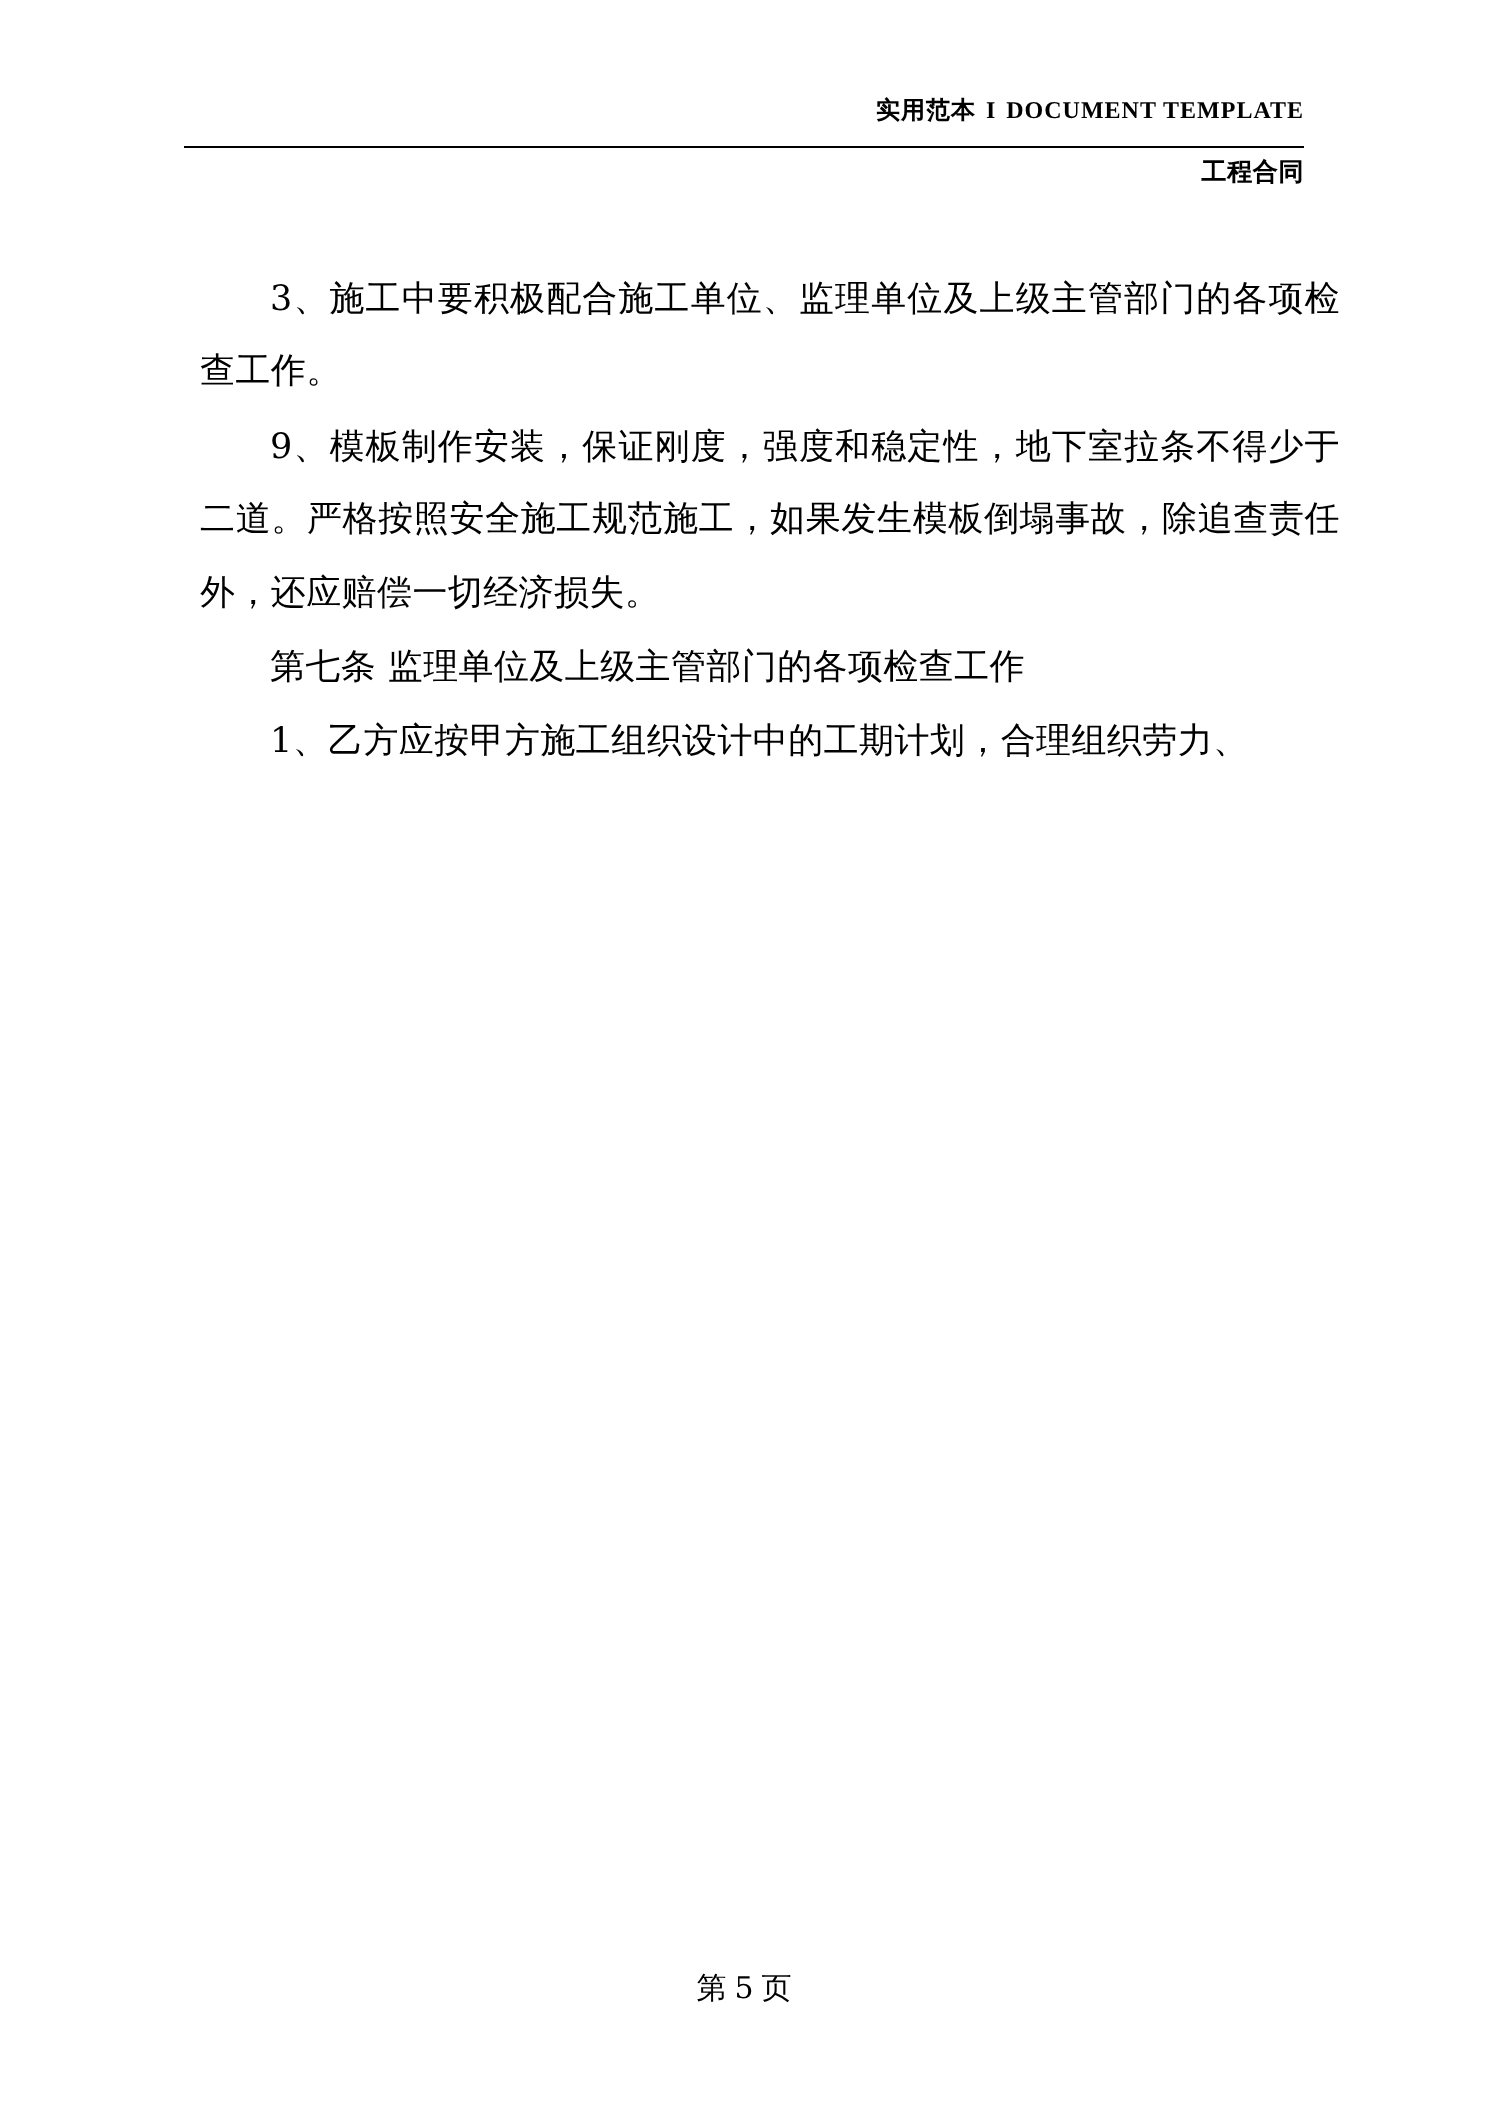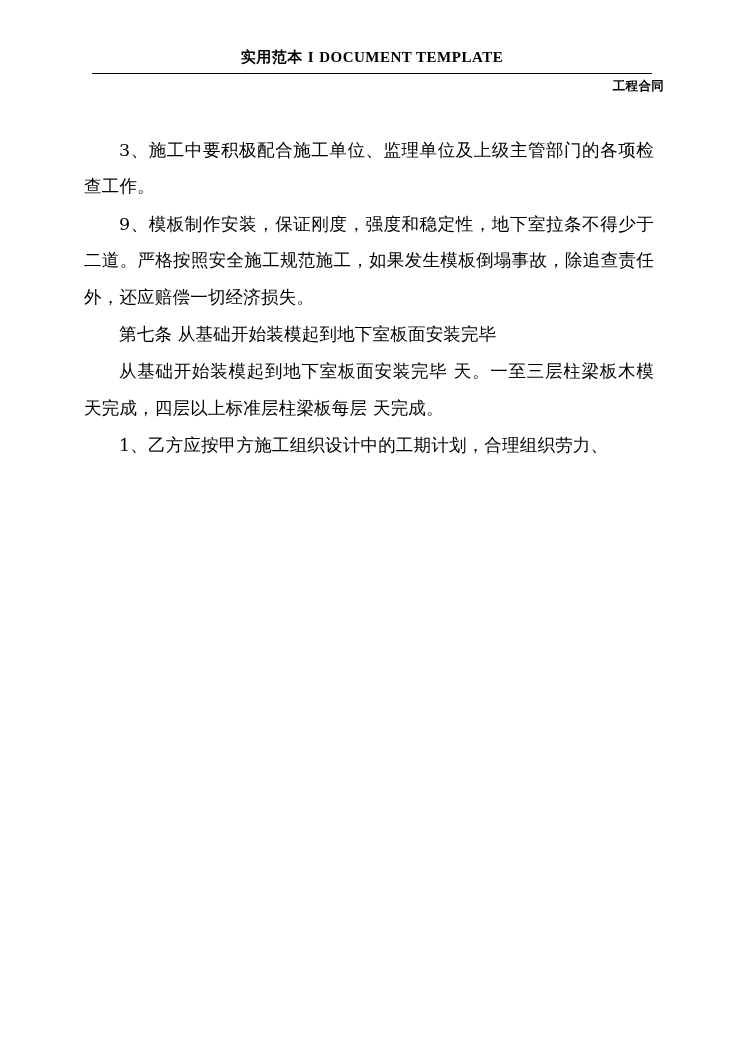--- a/index.html
+++ b/index.html
@@ -25,57 +25,56 @@
 
   
   .header {
     position: absolute;
     top: 48px;
     left: 92px;
     right: 92px;
     text-align: right;
   }
   .header-line1 {
-    font-size: 15px;
+    font-size: 12px;
     font-weight: bold;
     letter-spacing: 0.5px;
     line-height: 1.2;
     white-space: nowrap;
-    text-align: center;
   }
   .header-line1 .cn {
     font-family: "DejaVu Serif", "Liberation Serif", serif;
   }
   .header-line1 .sep {
     padding: 0 5px;
   }
   .header-rule {
     position: absolute;
     top: 73px;
     left: 92px;
     right: 92px;
     border-bottom: 1.3px solid #000000;
   }
   .header-line2 {
     position: absolute;
     top: 78px;
     left: 92px;
-    right: 80px;
+    right: 92px;
     text-align: right;
     font-size: 12.5px;
     font-weight: bold;
     letter-spacing: 0.3px;
     font-family: "DejaVu Serif", "Liberation Serif", serif;
   }
 
   
   .content {
     position: absolute;
     top: 132px;
-    left: 84px;
+    left: 100px;
     width: 570px;
   }
   .para {
     font-size: 17.5px;
     line-height: 2.08;
     text-indent: 2em;
     margin: 0 0 1px 0;
     text-align: justify;
     font-family: "DejaVu Serif", "Liberation Serif", serif;
     letter-spacing: 0.2px;
@@ -106,19 +105,21 @@
     </div>
   </div>
 
   <div class="header-rule"></div>
 
   <div class="header-line2">工程合同</div>
 
   <div class="content">
     <p class="para">3、施工中要积极配合施工单位、监理单位及上级主管部门的各项检查工作。</p>
     <p class="para">9、模板制作安装，保证刚度，强度和稳定性，地下室拉条不得少于二道。严格按照安全施工规范施工，如果发生模板倒塌事故，除追查责任外，还应赔偿一切经济损失。</p>
-    <p class="para">第七条 从基础开始装模起到地下室板面安装完毕</p>
-    <p class="para">从基础开始装模起到地下室板面安装完毕 天。一至三层柱梁板木模 天完成，四层以上标准层柱梁板每层 天完成。</p>
+    <p class="para">第七条 监理单位及上级主管部门的各项检查工作</p>
     <p class="para">1、乙方应按甲方施工组织设计中的工期计划，合理组织劳力、</p>
   </div>
 
+  <div class="footer">
+    <span>第</span><span class="num">5</span><span>页</span>
+  </div>
 
 </div>
 
 </body></html>

